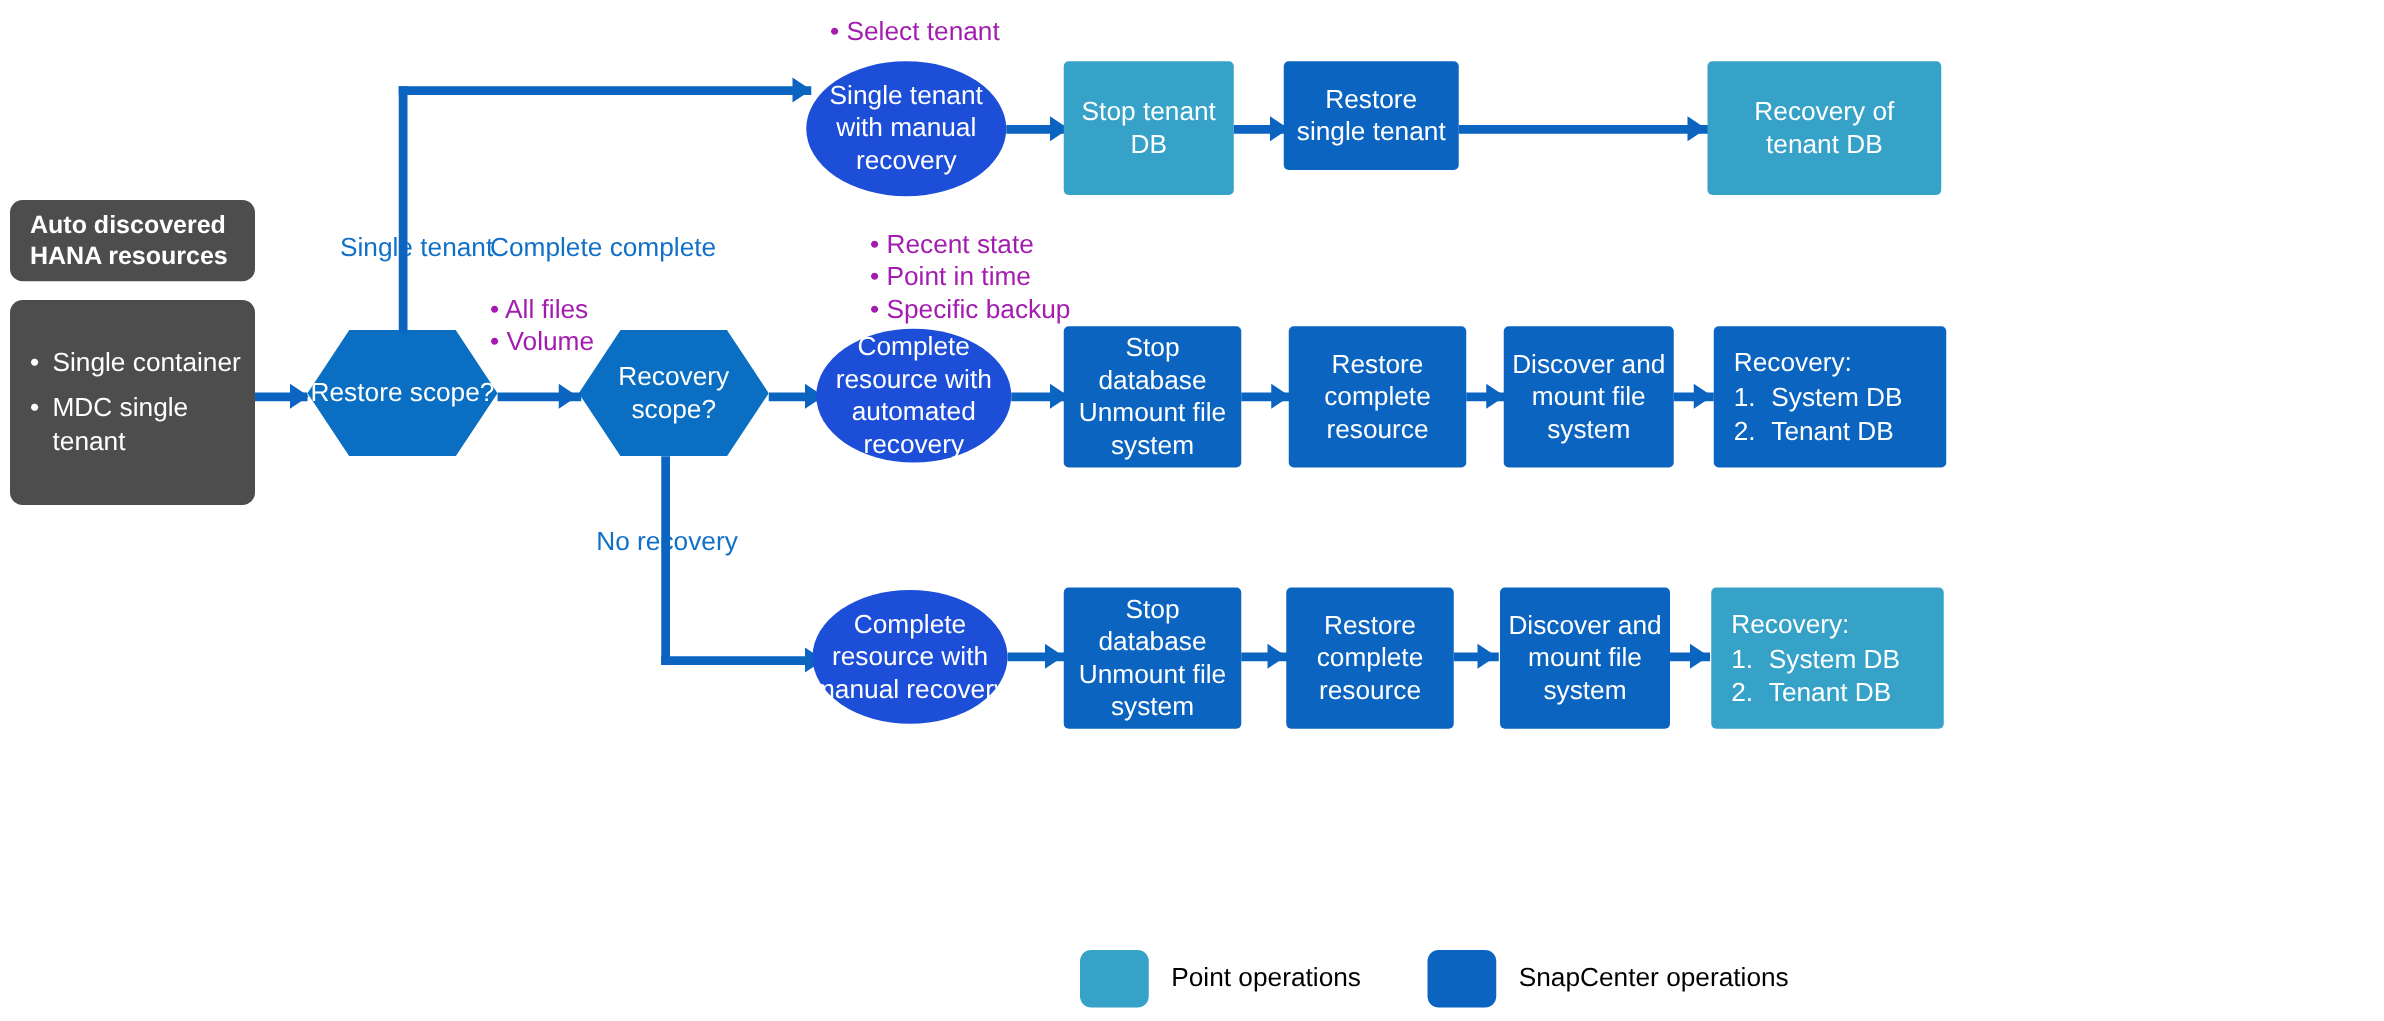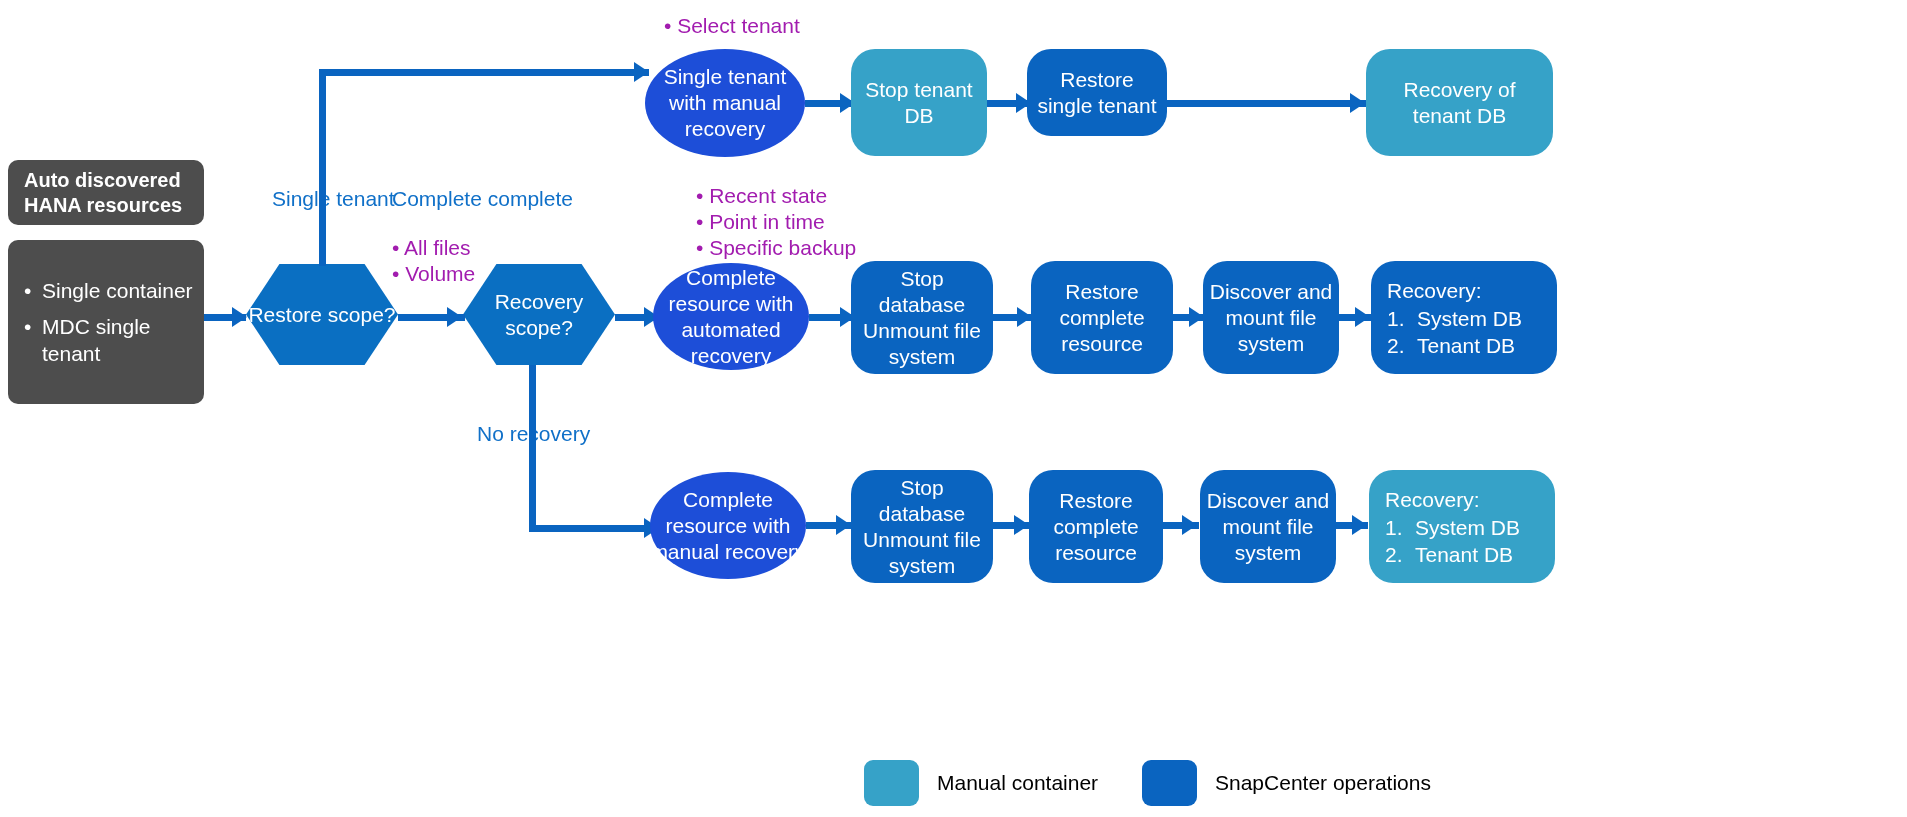--- a/index.html
+++ b/index.html
@@ -72,21 +72,21 @@
     line-height:26px;
     text-align:center;
     display:flex;
     align-items:center;
     justify-content:center;
     box-sizing:border-box;
   }
 
   
   .step{
-    border-radius:24px;
+    border-radius:4px;
     color:#ffffff;
     font-size:21px;
     line-height:26px;
     text-align:center;
     display:flex;
     align-items:center;
     justify-content:center;
     box-sizing:border-box;
     padding:4px 6px;
   }
@@ -310,21 +310,21 @@
       </li>
       <li class="num">
         <span class="idx">2.</span>
         <span>Tenant DB</span>
       </li>
     </ul>
   </div>
 
   <div class="abs" style="left:864px;top:760px;display:flex;align-items:center;gap:18px;">
     <div class="legend-swatch" style="background:#36A2C8;"></div>
-    <div class="legend-text">Manual container</div>
+    <div class="legend-text">Point operations</div>
   </div>
 
   <div class="abs" style="left:1142px;top:760px;display:flex;align-items:center;gap:18px;">
     <div class="legend-swatch" style="background:#0a64c0;"></div>
     <div class="legend-text">SnapCenter operations</div>
   </div>
 
 </div>
 
 </body></html>

